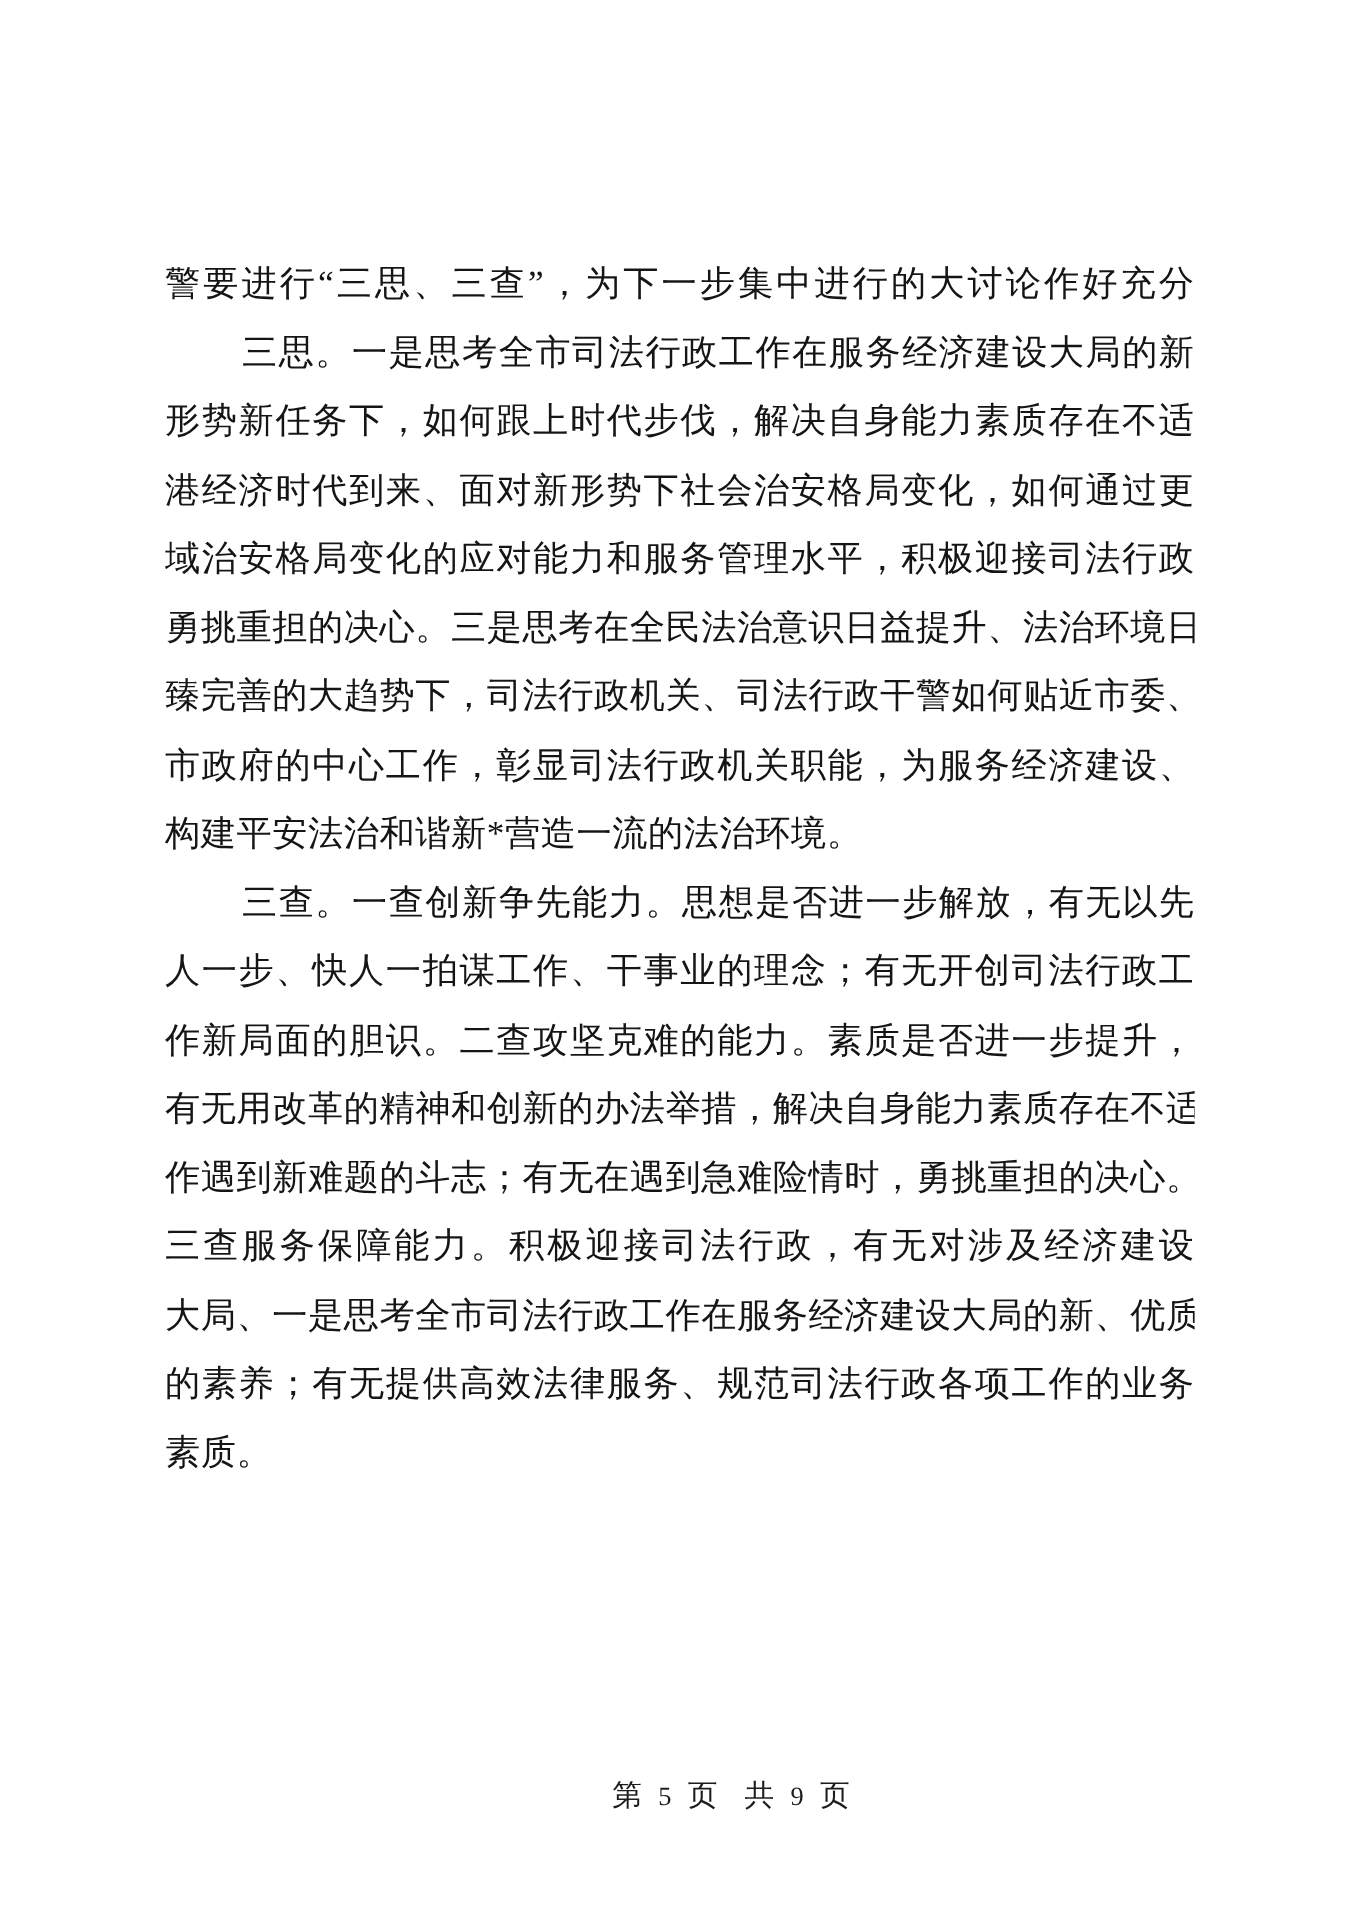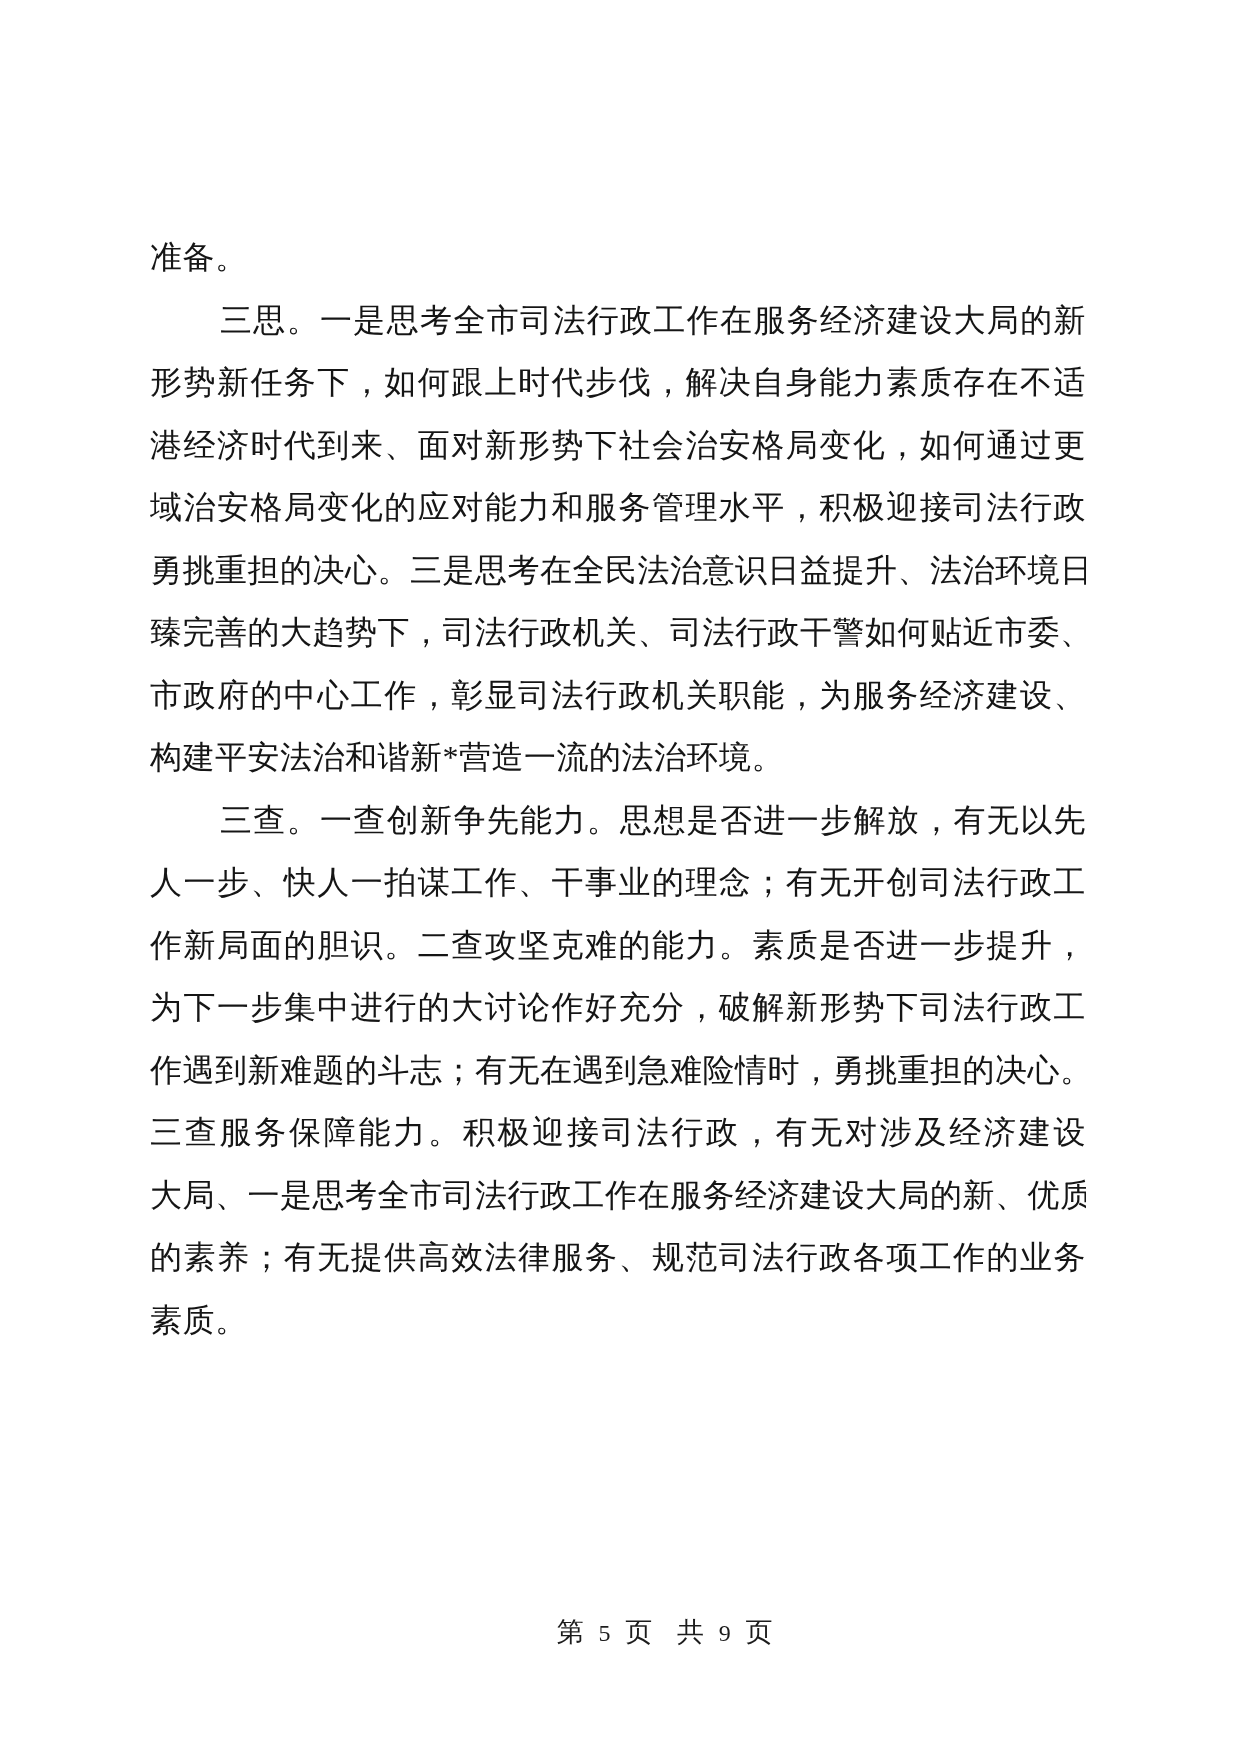--- a/index.html
+++ b/index.html
@@ -61,33 +61,33 @@
   }
   .footer-inner .conj {
     margin-left: 14px;
   }
 </style>
 </head>
 <body>
 
 <div class="page">
   <div class="body-text" id="doc-body">
-      <div class="line para-end">准备。</div>
+      <div class="line">警要进行“三思、三查”，为下一步集中进行的大讨论作好充分</div>
       <div class="line indented">三思。一是思考全市司法行政工作在服务经济建设大局的新</div>
       <div class="line">形势新任务下，如何跟上时代步伐，解决自身能力素质存在不适</div>
       <div class="line">港经济时代到来、面对新形势下社会治安格局变化，如何通过更</div>
       <div class="line">域治安格局变化的应对能力和服务管理水平，积极迎接司法行政</div>
       <div class="line">勇挑重担的决心。三是思考在全民法治意识日益提升、法治环境日</div>
       <div class="line">臻完善的大趋势下，司法行政机关、司法行政干警如何贴近市委、</div>
       <div class="line">市政府的中心工作，彰显司法行政机关职能，为服务经济建设、</div>
       <div class="line para-end">构建平安法治和谐新*营造一流的法治环境。</div>
       <div class="line indented">三查。一查创新争先能力。思想是否进一步解放，有无以先</div>
       <div class="line">人一步、快人一拍谋工作、干事业的理念；有无开创司法行政工</div>
       <div class="line">作新局面的胆识。二查攻坚克难的能力。素质是否进一步提升，</div>
-      <div class="line">为下一步集中进行的大讨论作好充分，破解新形势下司法行政工</div>
+      <div class="line">有无用改革的精神和创新的办法举措，解决自身能力素质存在不适</div>
       <div class="line">作遇到新难题的斗志；有无在遇到急难险情时，勇挑重担的决心。</div>
       <div class="line">三查服务保障能力。积极迎接司法行政，有无对涉及经济建设</div>
       <div class="line">大局、一是思考全市司法行政工作在服务经济建设大局的新、优质</div>
       <div class="line">的素养；有无提供高效法律服务、规范司法行政各项工作的业务</div>
       <div class="line para-end">素质。</div>
     </div>
   <div class="footer">
     <span class="footer-inner">
       <span>第</span>
       <span class="num">5</span>

